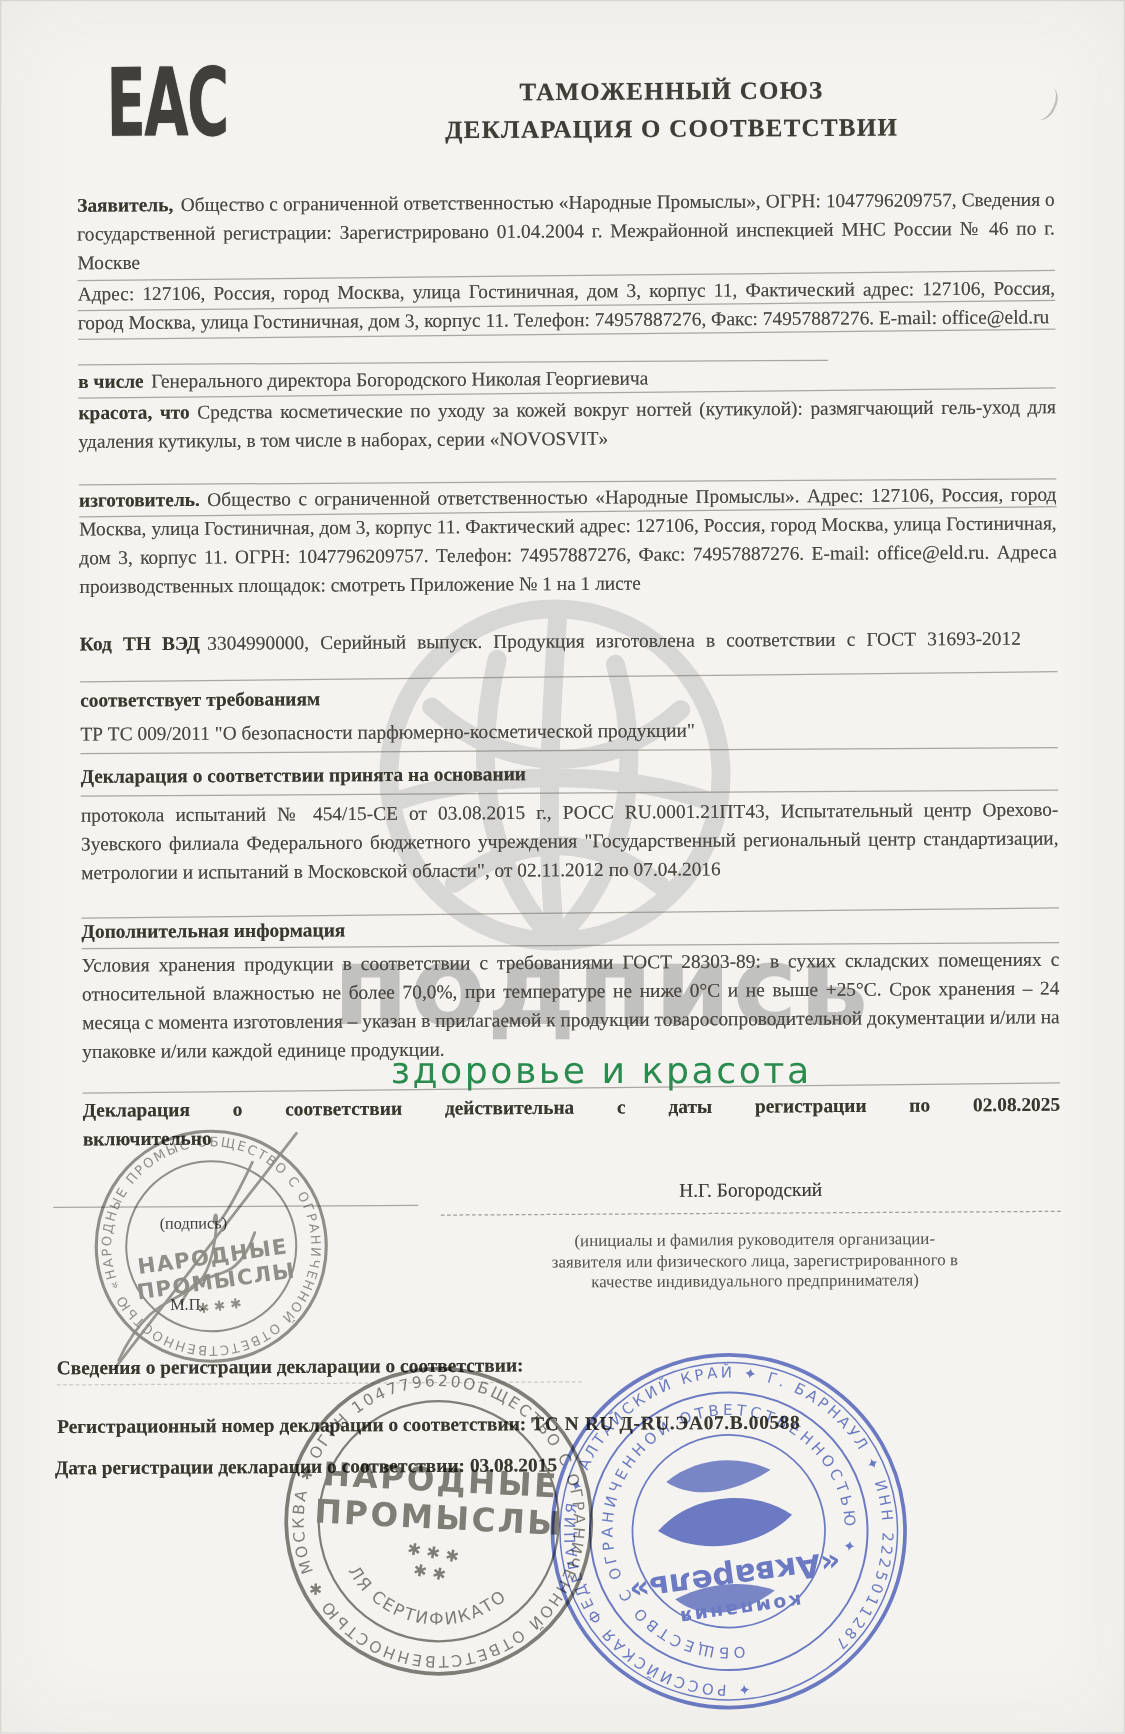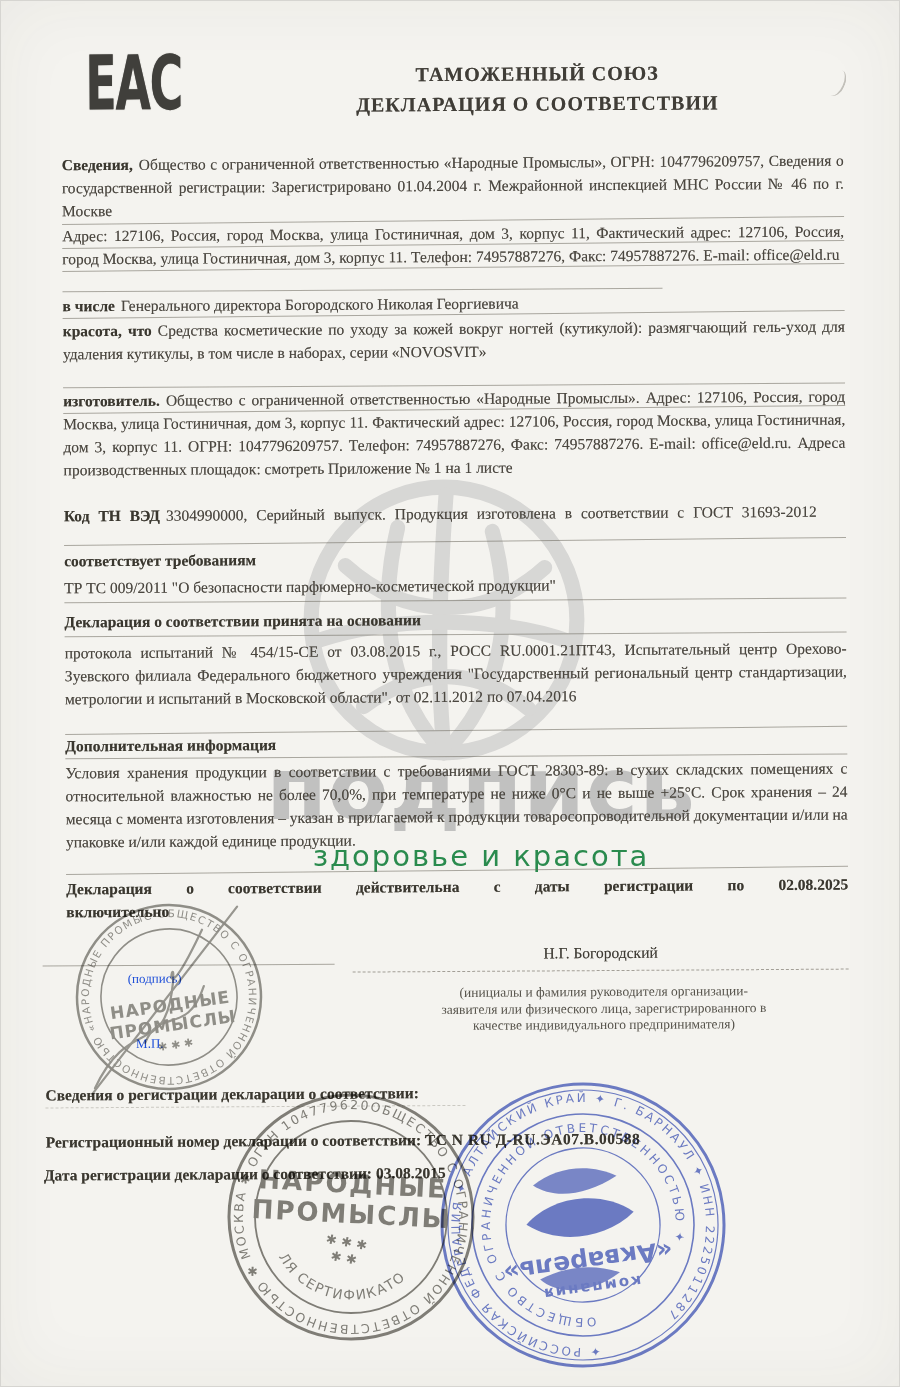--- a/index.html
+++ b/index.html
@@ -25,21 +25,21 @@
        font-size:74px;color:#403f3b;transform:scale(.62,1.02);transform-origin:left top;letter-spacing:-2px;
        text-shadow:0 0 1px rgba(64,63,59,.7);}
   .titlebox{position:absolute;left:250px;top:58px;width:580px;text-align:center;font-weight:700;
             font-size:20px;line-height:30px;letter-spacing:1px;color:#403d37;text-shadow:0 0 .6px rgba(64,61,55,.6);}
   
   .wm{position:absolute;z-index:1;font-family:"DejaVu Sans",sans-serif;color:#b5b5b5;}
   .wm-logo{left:292px;top:468px;width:302px;height:302px;opacity:.55;}
   .wm-name{left:180px;top:742px;width:600px;text-align:center;font-weight:700;font-size:88px;line-height:92px;opacity:.8;letter-spacing:1px;}
   .wm-tag{left:180px;top:838px;width:600px;text-align:center;font-size:29px;letter-spacing:2px;color:#15803d;opacity:.9;}
   
-  .sig-label{position:absolute;font-size:13px;color:#1d4ed8;padding-left:13px;}
+  .sig-label{position:absolute;font-size:13px;color:#404040;padding-left:13px;}
   .name-line{position:absolute;left:350px;top:944px;width:496px;text-align:center;font-size:15.5px;color:#3f3c35;text-shadow:0 0 .5px rgba(63,60,53,.5);}
   .sig-note{position:absolute;left:356px;top:984px;width:490px;text-align:center;font-size:13.5px;line-height:16.5px;color:#55524a;}
   
   .stamp{position:absolute;z-index:4;mix-blend-mode:multiply;}
   .stamp svg{display:block;}
   .corner-mark{position:absolute;left:830px;top:70px;width:16px;height:28px;border-right:2px solid #9b9890;border-radius:50%;transform:rotate(24deg);opacity:.55;z-index:2;}
 </style>
 </head>
 <body>
 
@@ -62,21 +62,21 @@
   <div class="doc">
 
     <div class="eac">ЕАС</div>
     <div class="titlebox">
       <div>ТАМОЖЕННЫЙ СОЮЗ</div>
       <div>ДЕКЛАРАЦИЯ О СООТВЕТСТВИИ</div>
     </div>
     <div class="corner-mark"></div>
 
     <div class="para" style="top:150px">
-      <span class="lbl">Сведения,</span><span>Общество с ограниченной ответственностью «Народные Промыслы», ОГРН: 1047796209757, Сведения о государственной регистрации: Зарегистрировано 01.04.2004 г. Межрайонной инспекцией МНС России № 46 по г. Москве</span>
+      <span class="lbl">Заявитель,</span><span>Общество с ограниченной ответственностью «Народные Промыслы», ОГРН: 1047796209757, Сведения о государственной регистрации: Зарегистрировано 01.04.2004 г. Межрайонной инспекцией МНС России № 46 по г. Москве</span>
     </div>
 
     <div class="para" style="top:221px">
       <span>Адрес: 127106, Россия, город Москва, улица Гостиничная, дом 3, корпус 11, Фактический адрес: 127106, Россия, город Москва, улица Гостиничная, дом 3, корпус 11. Телефон: 74957887276, Факс: 74957887276. E-mail: office@eld.ru</span>
     </div>
 
     <div class="para" style="top:291px">
       <span class="lbl">в числе</span><span>Генерального директора Богородского Николая Георгиевича</span>
     </div>
 

